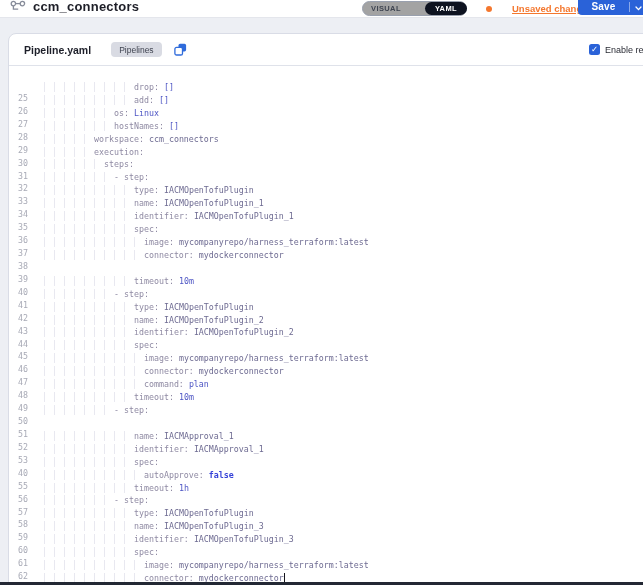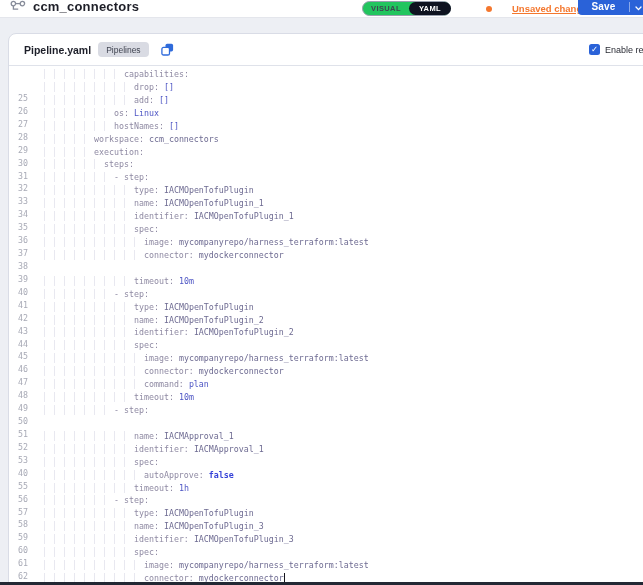--- a/index.html
+++ b/index.html
@@ -5,35 +5,35 @@
   html,body{margin:0;padding:0;}
   body{
     position:relative;width:643px;height:585px;overflow:hidden;
     background:#edeff4;font-family:"Liberation Sans",sans-serif;
     -webkit-font-smoothing:antialiased;
   }
   
   .topbar{position:absolute;top:0;left:0;width:643px;height:17px;background:#ffffff;border-bottom:1px solid #e4e6ec;}
   .title-wrap{position:absolute;left:10px;top:-2px;height:17px;display:flex;align-items:center;gap:7px;}
   .app-title{font-size:13px;font-weight:bold;color:#1d1e27;letter-spacing:.2px;}
-  .toggle{position:absolute;left:362px;top:1px;height:13px;display:flex;align-items:center;border:1px solid #99a0ae;border-radius:9px;background:#22c55e;}
+  .toggle{position:absolute;left:362px;top:1px;height:13px;display:flex;align-items:center;border:1px solid #99a0ae;border-radius:9px;background:#a3a3a3;}
   .toggle-visual{font-size:7.5px;font-weight:bold;color:#3e4450;padding:0 8px;letter-spacing:.4px;}
-  .toggle-yaml{font-size:7.5px;font-weight:bold;color:#fff;background:#0e1320;border-radius:9px;padding:0 10px;height:13px;line-height:13px;margin:-1px -1px -1px 0;letter-spacing:.4px;}
+  .toggle-yaml{font-size:7.5px;font-weight:bold;color:#fff;background:#0e1320;border-radius:9px;padding:0 10px;height:13px;line-height:13px;margin:-1px -1px -1px 16px;letter-spacing:.4px;}
   .unsaved{position:absolute;left:486px;top:2px;height:13px;display:flex;align-items:center;gap:20px;font-size:9.5px;color:#f4772e;}
   .unsaved-dot{width:6px;height:6px;border-radius:50%;background:#f4772e;}
   .unsaved-text{text-decoration:underline;font-weight:bold;}
   .save-btn{position:absolute;left:578px;top:-4px;height:19px;width:68px;background:#2a62d8;border-radius:4px;color:#fff;display:flex;align-items:stretch;}
   .save-main{flex:1;display:flex;align-items:flex-end;justify-content:center;font-size:10px;font-weight:bold;padding-bottom:3px;letter-spacing:.2px;}
   .save-divider{width:1px;background:rgba(255,255,255,.45);margin:6px 0 3px 0;}
   .save-caret{width:16px;display:flex;align-items:flex-end;justify-content:center;padding-bottom:4px;}
   
   .panel{position:absolute;left:8px;top:33px;width:660px;height:560px;background:#fff;border:1px solid #d9dce6;border-radius:8px 8px 0 0;box-sizing:border-box;}
   .tabrow{position:relative;height:31px;border-bottom:1px solid #dfe2ea;display:flex;align-items:center;}
   .file-label{margin-left:15px;font-size:10.5px;font-weight:bold;color:#1d1f29;}
-  .badge{margin-left:7px;background:#d9dbe3;color:#3f4350;font-size:8.5px;padding:2.5px 8px;border-radius:4px;}
+  .badge{margin-left:20px;background:#d9dbe3;color:#3f4350;font-size:8.5px;padding:2.5px 8px;border-radius:4px;}
   .copy-icon{margin-left:12px;display:flex;align-items:center;}
   .enable-wrap{position:absolute;left:580px;top:0;height:100%;display:flex;align-items:center;gap:5px;}
   .checkbox{width:11px;height:11px;background:#2a62d8;border-radius:2.5px;color:#fff;font-size:8.5px;line-height:11px;text-align:center;flex:0 0 auto;}
   .enable-label{font-size:9px;color:#2a2c35;white-space:nowrap;}
   
   .editor{position:absolute;top:32px;left:0;right:0;bottom:0;background:#fff;padding-top:2px;font-family:"DejaVu Sans Mono",monospace;font-size:8.3px;overflow:hidden;}
   .cl{display:flex;height:12.93px;line-height:12.93px;}
   .ln{flex:0 0 auto;width:19px;text-align:right;color:#a8aab6;margin-top:24px;}
   .ln.active{color:#42445a;}
   .code{margin-left:16px;white-space:pre;color:#8f8aa3;}
@@ -95,21 +95,20 @@
     </span>
     <span class="enable-wrap">
       <span class="checkbox">✓</span>
       <span class="enable-label">Enable read/</span>
     </span>
   </div>
 
   <div class="editor" id="code-lines">
       <div class="cl">
         <span class="ln">25</span>
-        <span class="code"><span class="ws">                </span><span class="tok-key">capabilities:</span></span>
       </div>
       <div class="cl">
         <span class="ln">26</span>
         <span class="code"><span class="ws">                  </span><span class="tok-key">drop:</span> <span class="tv-b">[]</span></span>
       </div>
       <div class="cl">
         <span class="ln">27</span>
         <span class="code"><span class="ws">                  </span><span class="tok-key">add:</span> <span class="tv-b">[]</span></span>
       </div>
       <div class="cl">

